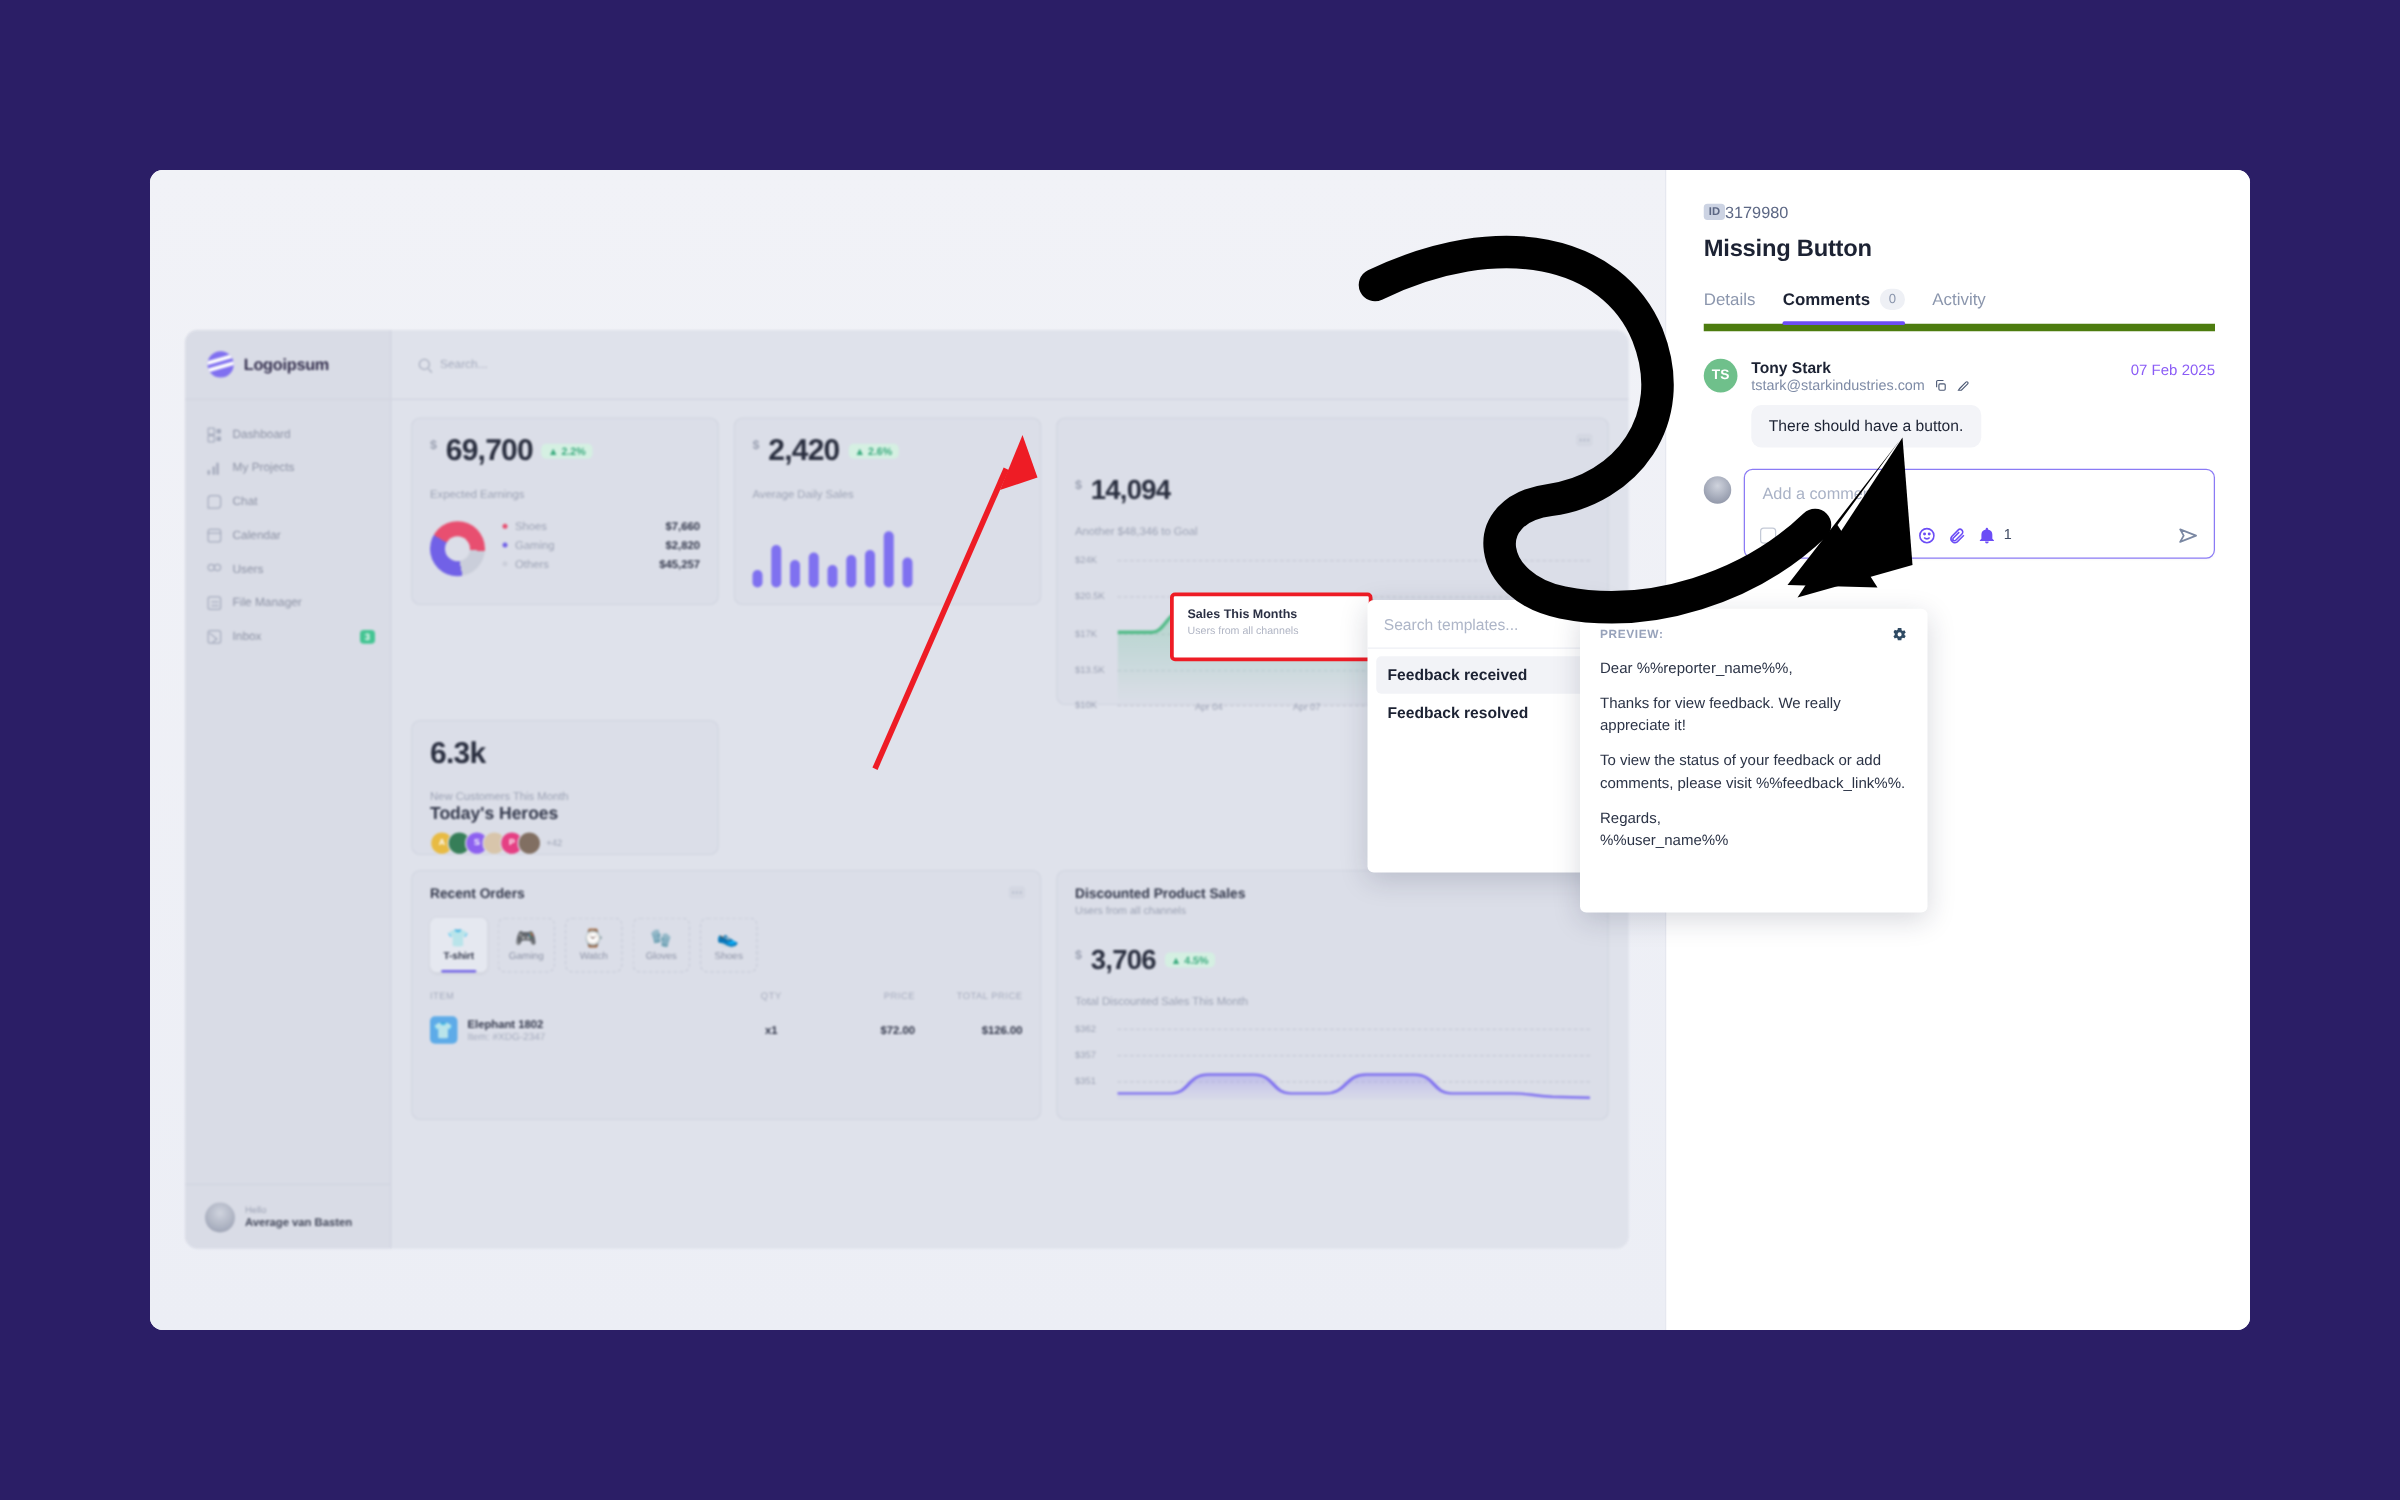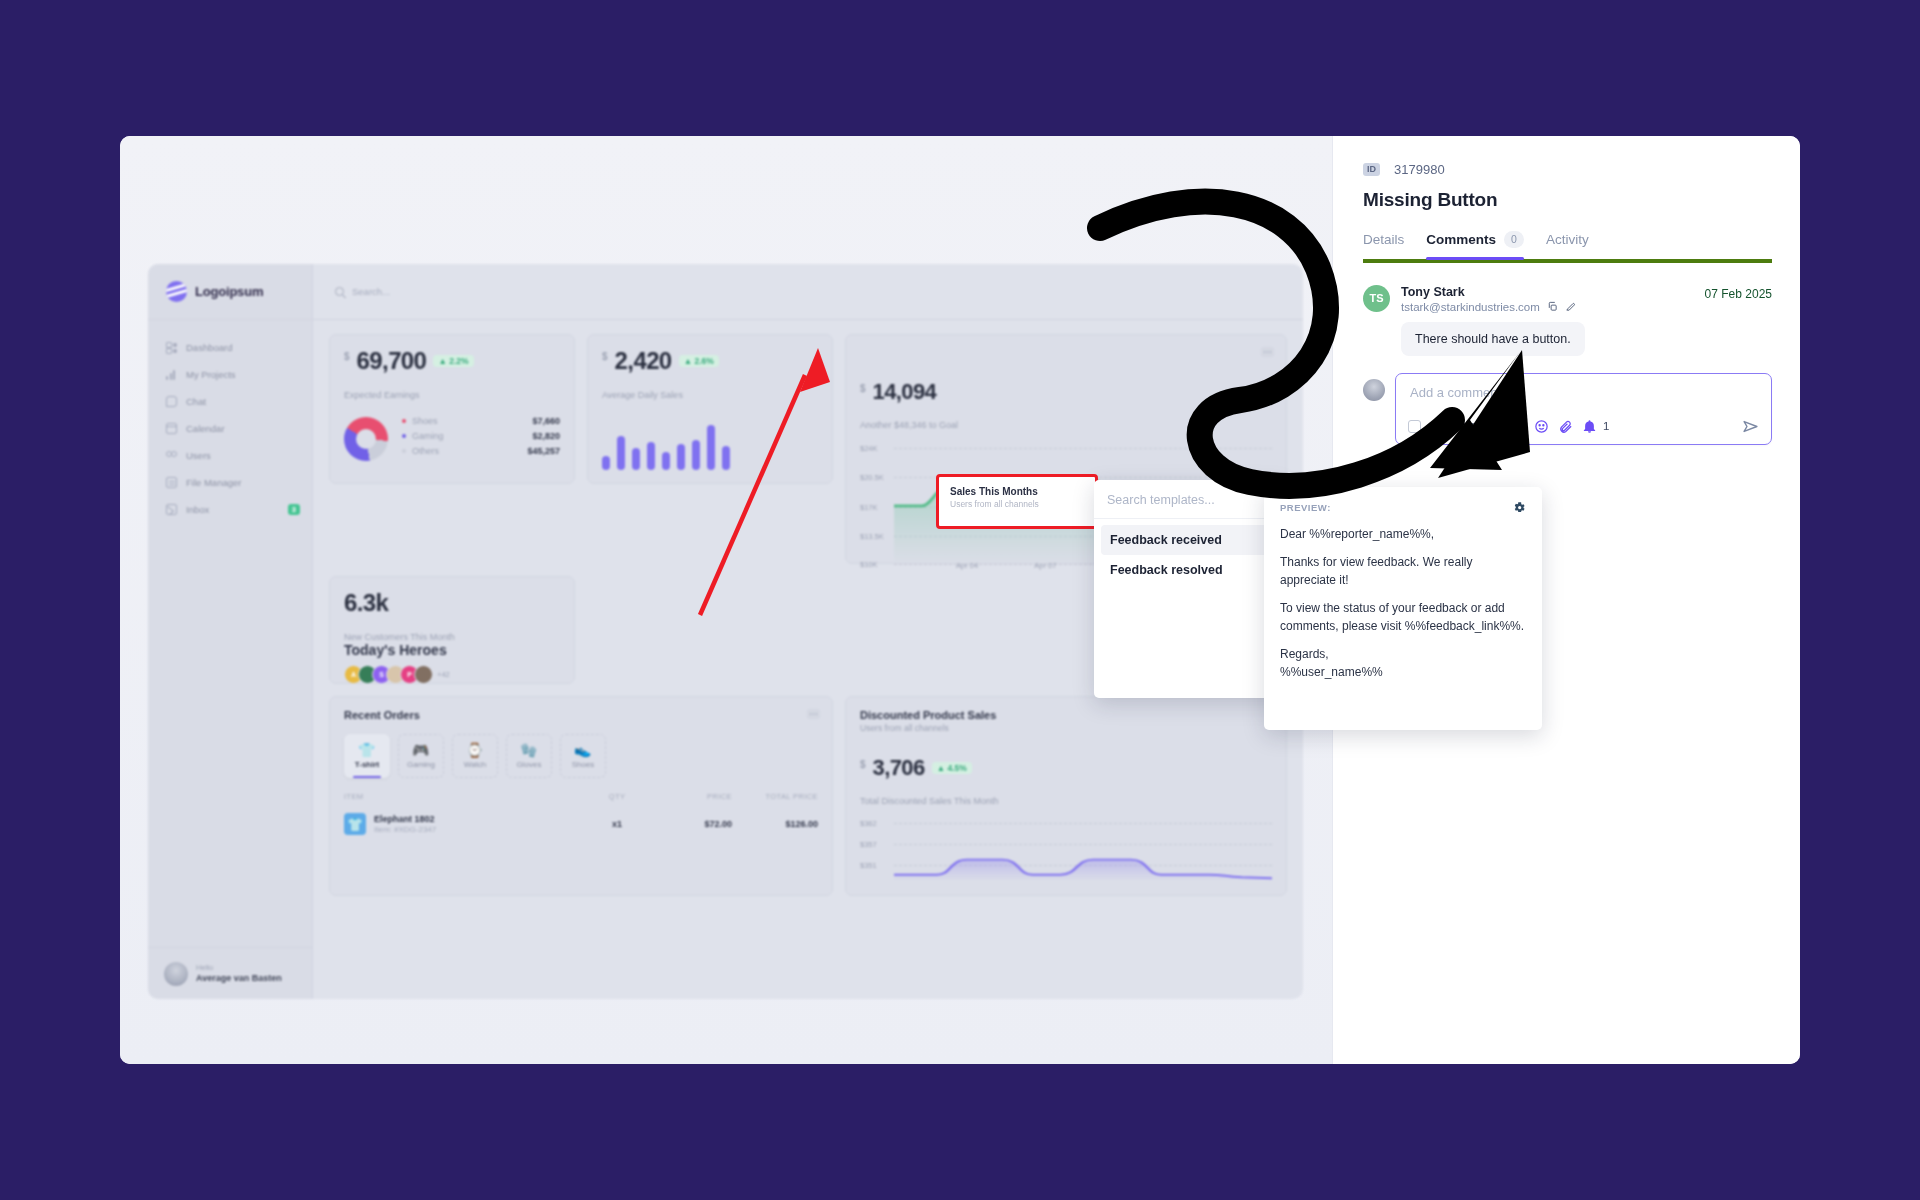--- a/index.html
+++ b/index.html
@@ -240,48 +240,48 @@
   .ord-name{font-size:9px;font-weight:700;color:#2b3044;}
   .ord-sku{font-size:8px;color:#a3a9bb;margin-top:1px;}
 
   
   #right-pane{
     width:468px;height:100%;background:#fff;
     border-left:1px solid #e6e8f0;
     padding:26px 28px 0 30px;
     position:relative;
   }
-  .id-row{display:flex;align-items:center;gap:14px;}
+  .id-row{display:flex;align-items:center;gap:0;}
   .id-chip{
     background:#ccd3e3;color:#5c6784;font-size:9px;font-weight:700;
     border-radius:3px;padding:2px 4px;line-height:1;
   }
   .id-val{font-size:13px;color:#5c6784;}
   .tk-title{font-size:19px;font-weight:700;color:#1c2233;margin-top:12px;letter-spacing:-.2px;}
 
-  .tabs{display:flex;align-items:center;gap:22px;margin-top:20px;border-bottom:4px solid #4d7c0f;}
+  .tabs{display:flex;align-items:center;gap:22px;margin-top:20px;border-bottom:6px solid #4d7c0f;}
   .tab{padding-bottom:11px;font-size:13.5px;color:#8b96ad;cursor:pointer;position:relative;display:flex;align-items:center;gap:8px;}
   .tab.active{color:#1c2233;font-weight:700;}
   .tab.active:after{content:"";position:absolute;left:0;right:0;bottom:-1px;height:2.5px;background:#6c4df6;border-radius:2px;}
   .tab-count{
     background:#eef0f5;color:#8b96ad;font-size:10.5px;border-radius:9px;
     padding:2px 7px;line-height:1.2;font-weight:400;
   }
 
   .cmt{display:flex;gap:11px;margin-top:22px;}
   .cmt-av{
     width:27px;height:27px;border-radius:50%;background:#6fc08b;color:#fff;
     display:flex;align-items:center;justify-content:center;
     font-size:11px;font-weight:600;flex:none;
   }
   .cmt-name{font-size:12.5px;font-weight:700;color:#1c2233;}
   .cmt-mailrow{display:flex;align-items:center;gap:7px;margin-top:2px;}
   .cmt-mail{font-size:11.5px;color:#7e8ba6;}
   .mini-ico{width:11px;height:11px;color:#6c7race;flex:none;}
-  .cmt-date{font-size:12px;color:#14532d;margin-left:auto;padding-top:2px;white-space:nowrap;}
+  .cmt-date{font-size:12px;color:#8b5cf6;margin-left:auto;padding-top:2px;white-space:nowrap;}
   .cmt-bubble{
     background:#f3f4f8;border-radius:8px;padding:10px 14px;
     font-size:12.5px;color:#1c2233;margin-top:9px;display:inline-block;
   }
 
   
   .composer-row{display:flex;gap:10px;margin-top:17px;}
   .composer-av{
     width:22px;height:22px;border-radius:50%;flex:none;margin-top:6px;
     background: radial-gradient(circle at 50% 35%, #cfd3dd 0%, #a0a6b6 60%, #858b9e 100%);

